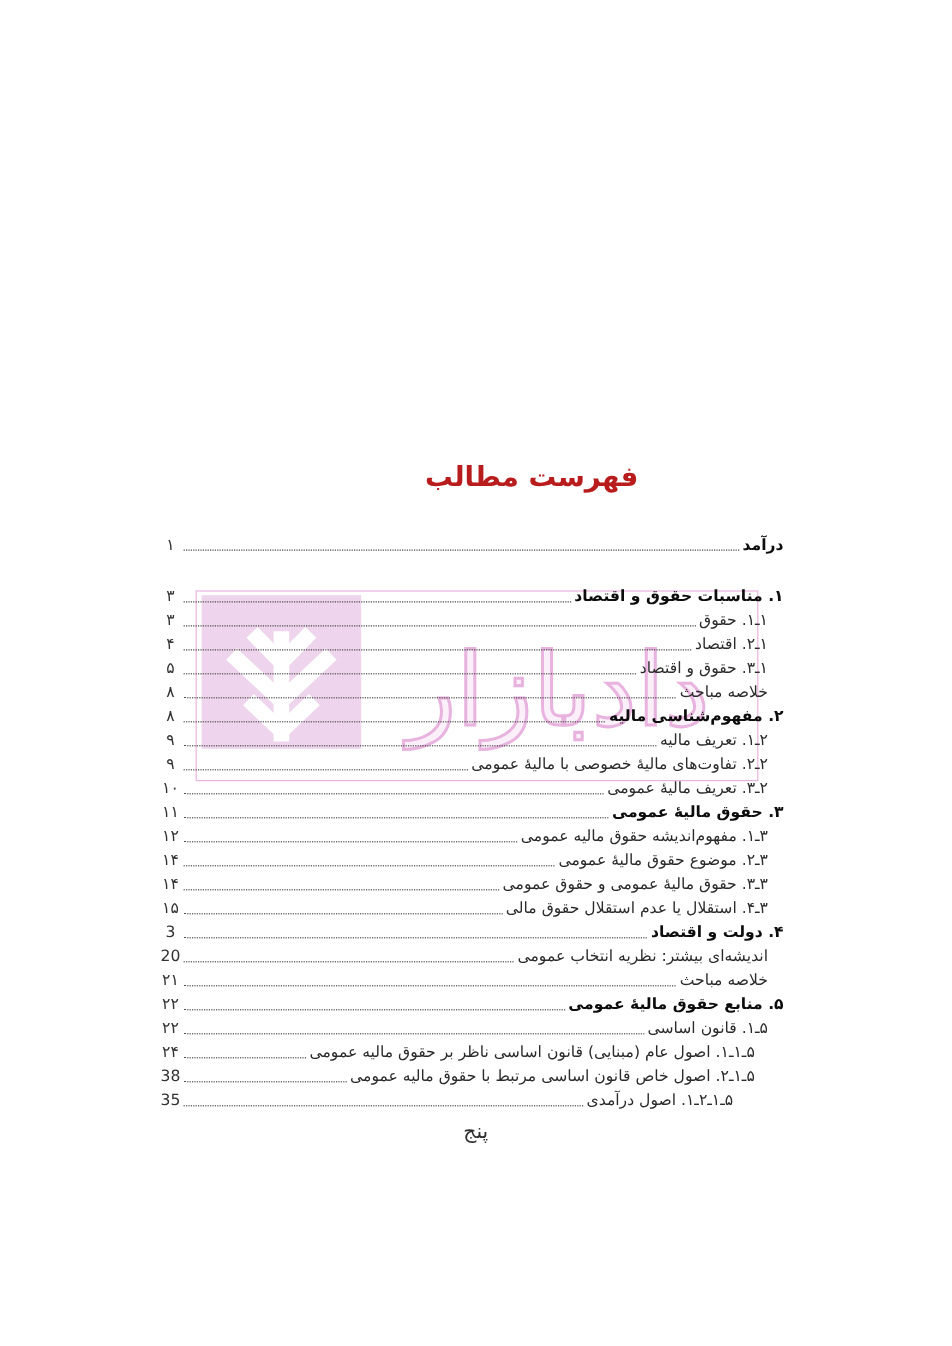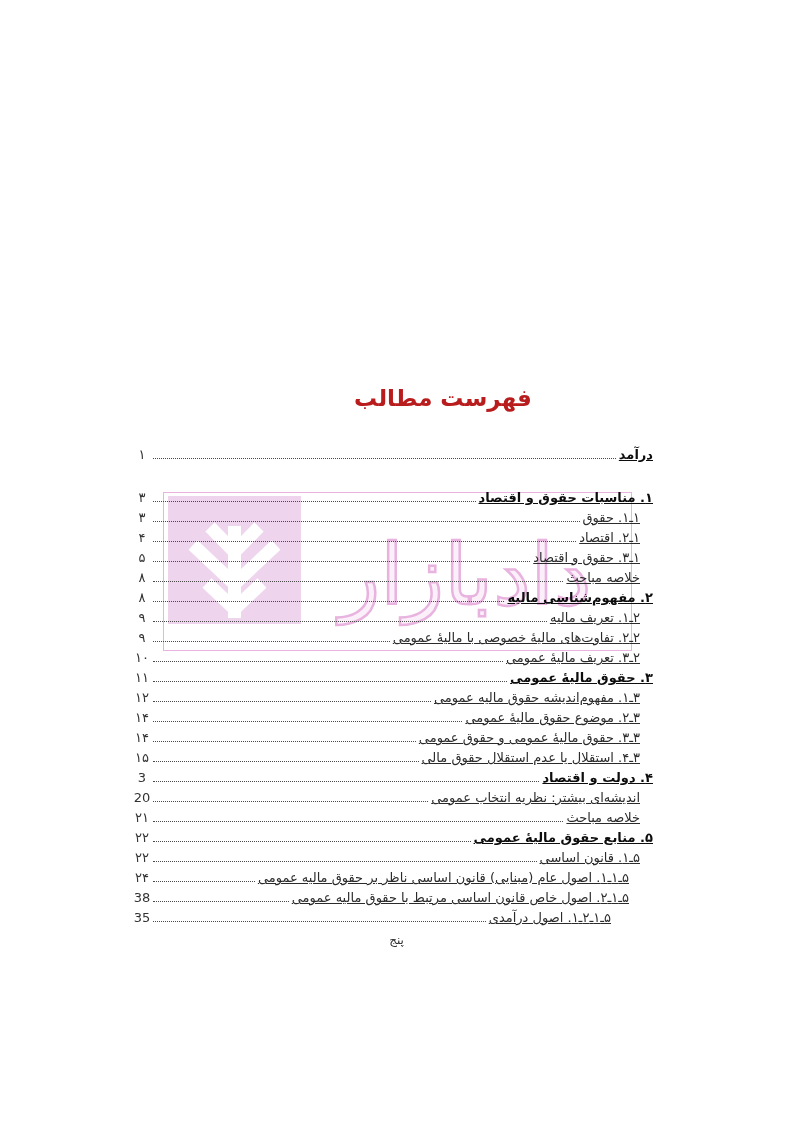--- a/index.html
+++ b/index.html
@@ -32,34 +32,34 @@
   }
   
   .toc{
     position:absolute;left:133px;top:444px;width:520px;z-index:2;direction:rtl;
   }
   .row{
     display:flex;align-items:flex-end;height:20px;direction:rtl;
     font-size:13px;color:#2b2b2b;
   }
   .row:nth-child(2){margin-top:23px;}
-  .row .label{white-space:nowrap;line-height:19px;text-decoration:underline;}
+  .row .label{white-space:nowrap;line-height:19px;}
   .row.bold .label{font-weight:700;color:#0d0d0d;}
   .row .leader{
     flex:1 1 auto;min-width:8px;border-bottom:1.7px dotted #4a4a4a;
     margin:0 3px 5px 2px;height:0;
   }
   .row .num{line-height:19px;color:#333;min-width:18px;text-align:center;white-space:nowrap;}
   .lvl1{padding-right:13px;}
   .lvl2{padding-right:24px;}
   .lvl3{padding-right:42px;}
   
   .footer{
     position:absolute;top:933px;left:0;width:100%;text-align:center;
-    font-size:12px;color:#2f2f2f;z-index:3;
+    font-size:17px;color:#2f2f2f;z-index:3;
   }
 </style>
 </head>
 <body>
 
 <div class="page-title">فهرست مطالب</div>
 
 <div class="watermark">
   <div class="wm-logo-box">
     <svg viewBox="0 0 133 128" aria-hidden="true">

